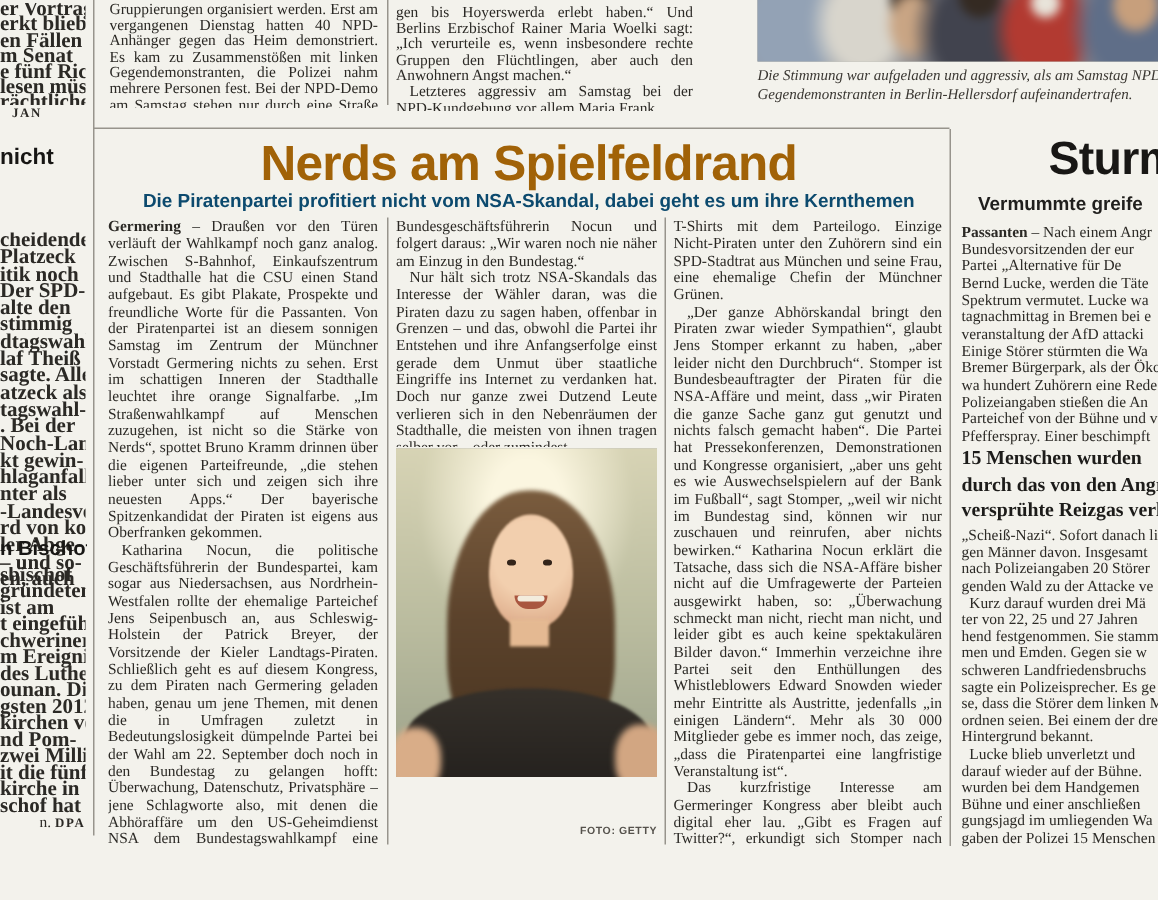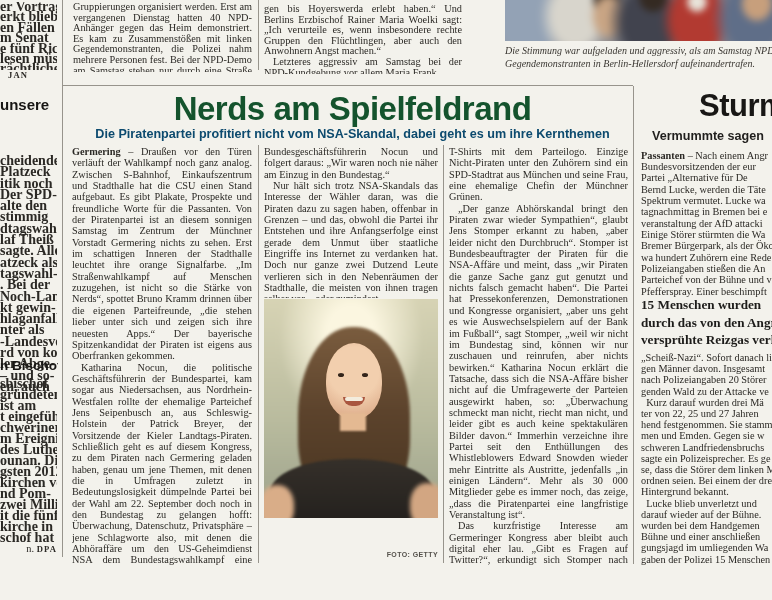--- a/index.html
+++ b/index.html
@@ -31,21 +31,21 @@
 
   <div class="abs rail pre clip" style="left:0;top:2px;width:57px;height:68px;line-height:10.4px;">er Vortrag
 erkt bliebe.
 en Fällen
 m Senat
 e fünf Rich-
 lesen müss-
 rächtlichen</div>
   <div class="abs byline" style="left:8px;top:70px;">JAN</div>
 
-  <div class="abs rail-head clip" style="left:0;top:96px;width:57px;font-size:15px;">unsere</div>
+  <div class="abs rail-head clip" style="left:0;top:96px;width:57px;font-size:15px;">nicht</div>
   <div class="abs rail pre clip" style="left:0;top:114px;width:57px;height:238px;margin-top:41px;">cheidender
 Platzeck
 itik noch
 Der SPD-
 alte den
 stimmig
 dtagswahl
 laf Theiß
 sagte. Alle
 atzeck als
@@ -107,21 +107,21 @@
         radial-gradient(16px 16px at 110px 8px, #2e2620 70%, rgba(0,0,0,0)),
         radial-gradient(36px 46px at 78px 24px, #d8d5cc 60%, rgba(0,0,0,0)),
         radial-gradient(44px 52px at 30px 27px, #93a2b5 60%, rgba(0,0,0,0));"></div>
   </div>
   <div class="abs cap-it pre clip" style="left:505px;top:45px;width:267px;height:28px;line-height:12.8px;">Die Stimmung war aufgeladen und aggressiv, als am Samstag NPD-Leute
 Gegendemonstranten in Berlin-Hellersdorf aufeinandertrafen.</div>
 
   <div class="hr" style="left:62px;top:85px;width:571px;"></div>
 
   <div class="abs sans clip" style="left:72px;top:90px;width:561px;text-align:center;font-weight:700;
-       font-size:33px;letter-spacing:-0.5px;color:#14532d;">Nerds am Spielfeldrand</div>
+       font-size:33px;letter-spacing:-0.5px;color:#a16207;">Nerds am Spielfeldrand</div>
   <div class="abs sans clip" style="left:72px;top:127px;width:561px;text-align:center;font-weight:700;
        font-size:12.6px;color:#0c4a6e;">Die Piratenpartei profitiert nicht vom NSA-Skandal, dabei geht es um ihre Kernthemen</div>
 
   <div class="abs jt clip" style="left:72px;top:146px;width:180px;height:420px;">
     <p><b>Germering</b><span> – Draußen vor den Türen verläuft der Wahlkampf noch ganz analog. Zwischen S-Bahnhof, Einkaufszentrum und Stadthalle hat die CSU einen Stand aufgebaut. Es gibt Plakate, Prospekte und freundliche Worte für die Passanten. Von der Piratenpartei ist an diesem sonnigen Samstag im Zentrum der Münchner Vorstadt Germering nichts zu sehen. Erst im schattigen Inneren der Stadthalle leuchtet ihre orange Signalfarbe. „Im Straßenwahlkampf auf Menschen zuzugehen, ist nicht so die Stärke von Nerds“, spottet Bruno Kramm drinnen über die eigenen Parteifreunde, „die stehen lieber unter sich und zeigen sich ihre neuesten Apps.“ Der bayerische Spitzenkandidat der Piraten ist eigens aus Oberfranken gekommen.</span></p>
     <p class="ind">Katharina Nocun, die politische Geschäftsführerin der Bundespartei, kam sogar aus Niedersachsen, aus Nordrhein-Westfalen rollte der ehemalige Parteichef Jens Seipenbusch an, aus Schleswig-Holstein der Patrick Breyer, der Vorsitzende der Kieler Landtags-Piraten. Schließlich geht es auf diesem Kongress, zu dem Piraten nach Germering geladen haben, genau um jene Themen, mit denen die in Umfragen zuletzt in Bedeutungslosigkeit dümpelnde Partei bei der Wahl am 22. September doch noch in den Bundestag zu gelangen hofft: Überwachung, Datenschutz, Privatsphäre – jene Schlagworte also, mit denen die Abhöraffäre um den US-Geheimdienst NSA dem Bundestagswahlkampf eine Richtung gegeben hat, die den Piraten eigentlich zupass kommen müsste: „Das sind genau unsere Kernthemen“, sagt die</p>
   </div>
 
   <div class="vr" style="left:258px;top:145px;height:418px;"></div>
 
@@ -161,21 +161,21 @@
     <p>T-Shirts mit dem Parteilogo. Einzige Nicht-Piraten unter den Zuhörern sind ein SPD-Stadtrat aus München und seine Frau, eine ehemalige Chefin der Münchner Grünen.</p>
     <p class="ind">„Der ganze Abhörskandal bringt den Piraten zwar wieder Sympathien“, glaubt Jens Stomper erkannt zu haben, „aber leider nicht den Durchbruch“. Stomper ist Bundesbeauftragter der Piraten für die NSA-Affäre und meint, dass „wir Piraten die ganze Sache ganz gut genutzt und nichts falsch gemacht haben“. Die Partei hat Pressekonferenzen, Demonstrationen und Kongresse organisiert, „aber uns geht es wie Auswechselspielern auf der Bank im Fußball“, sagt Stomper, „weil wir nicht im Bundestag sind, können wir nur zuschauen und reinrufen, aber nichts bewirken.“ Katharina Nocun erklärt die Tatsache, dass sich die NSA-Affäre bisher nicht auf die Umfragewerte der Parteien ausgewirkt haben, so: „Überwachung schmeckt man nicht, riecht man nicht, und leider gibt es auch keine spektakulären Bilder davon.“ Immerhin verzeichne ihre Partei seit den Enthüllungen des Whistleblowers Edward Snowden wieder mehr Eintritte als Austritte, jedenfalls „in einigen Ländern“. Mehr als 30 000 Mitglieder gebe es immer noch, das zeige, „dass die Piratenpartei eine langfristige Veranstaltung ist“.</p>
     <p class="ind">Das kurzfristige Interesse am Germeringer Kongress aber bleibt auch digital eher lau. „Gibt es Fragen auf Twitter?“, erkundigt sich Stomper nach fünf mit Vorträgen gefüllten Stunden. Der Bundestagskandidat Seipenbusch blickt in seinen Laptop: „Bisher noch nicht.“</p>
 
   </div>
 
   <div class="vr" style="left:633px;top:86px;height:478px;"></div>
 
   <div class="abs sans" style="left:699px;top:88px;font-weight:700;font-size:31px;letter-spacing:-0.5px;
        color:#181715;white-space:nowrap;">Sturm</div>
-  <div class="abs sans" style="left:652px;top:129px;font-weight:700;font-size:12.6px;color:#201f1d;white-space:nowrap;">Vermummte sagen</div>
+  <div class="abs sans" style="left:652px;top:129px;font-weight:700;font-size:12.6px;color:#201f1d;white-space:nowrap;">Vermummte greife</div>
 
   <div class="abs" style="left:641px;top:150px;font-size:10.3px;line-height:11.35px;white-space:nowrap;">
     <b>Passanten</b><span> – Nach einem Angr</span>
   </div>
   <div class="abs pre" style="left:641px;top:161px;font-size:10.3px;line-height:11.35px;">Bundesvorsitzenden der eur
 Partei „Alternative für De
 Bernd Lucke, werden die Täte
 Spektrum vermutet. Lucke wa
 tagnachmittag in Bremen bei e
 veranstaltung der AfD attacki

